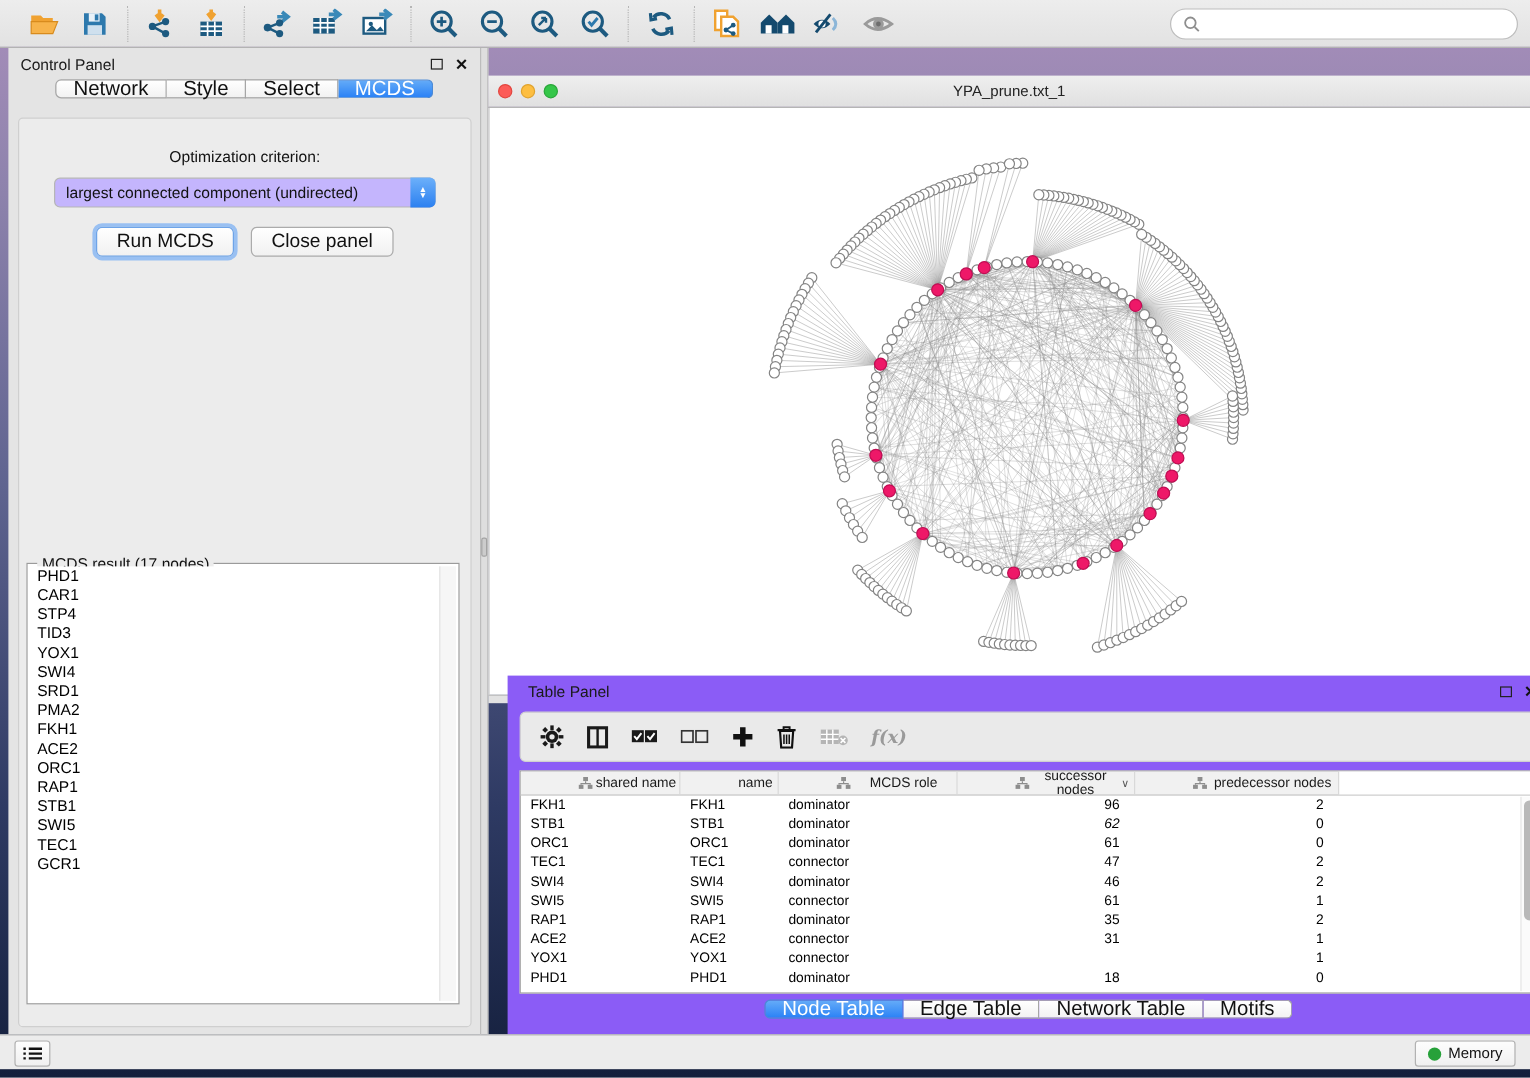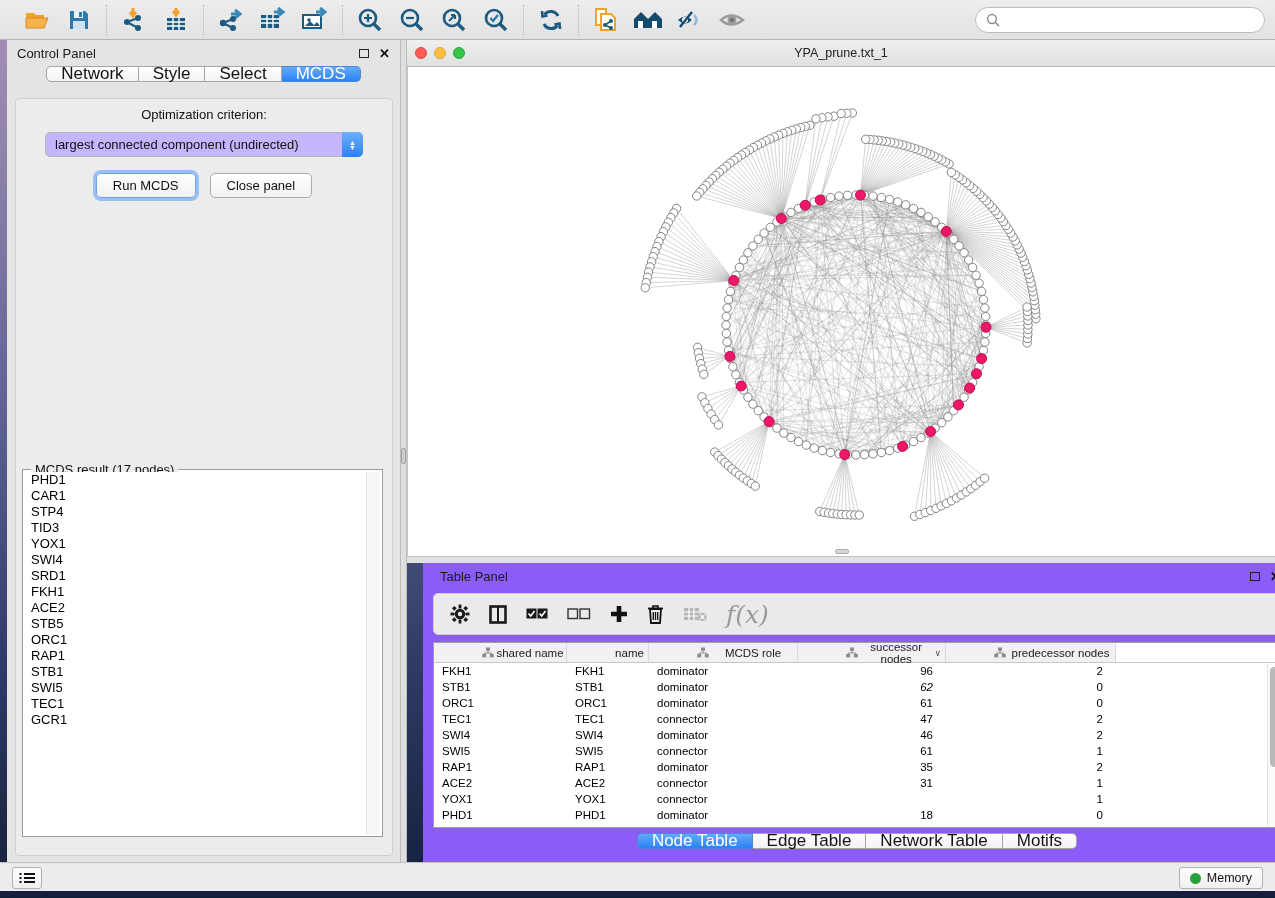--- a/index.html
+++ b/index.html
@@ -34,63 +34,63 @@
   .seg-tabs { display:flex; justify-content:center; }
   .seg { border:1px solid #a6a6a6; border-left:none; background:linear-gradient(#ffffff,#f2f2f2);
     height:16px; display:flex; align-items:center; justify-content:center; padding:0 14px;
     font-size:17px; color:#111; cursor:pointer; }
   .seg:first-child { border-left:1px solid #a6a6a6; border-radius:5px 0 0 5px; }
   .seg:last-child { border-radius:0 5px 5px 0; }
   .seg.selected { background:linear-gradient(#64abf8,#2b82f6); color:#fff; border-color:#4a89d6; }
 
   #cp-inner { position:absolute; left:8px; right:7px; top:58px; bottom:6px;
     background:#ececec; border:1px solid #cfcfcf; border-radius:4px; }
-  #opt-label { text-align:center; margin-top:8px; font-size:13px; color:#111; }
+  #opt-label { text-align:center; margin-top:24px; font-size:13px; color:#111; }
   #opt-select { margin:10px auto 0; width:318px; height:25px; background:#c4b5fd; border:1px solid #b6b6b6;
     border-radius:5px; display:flex; align-items:center; cursor:pointer; }
   #opt-select .sel-text { flex:1; padding:0 9px; font-size:13px; white-space:nowrap; }
   #opt-select .stepper { width:21px; height:25px; margin:-1px; border-radius:0 5px 5px 0;
     background:linear-gradient(#6cb0fa,#2c80f0); display:flex; flex-direction:column; align-items:center; justify-content:center; color:#fff; }
   .stepper span { font-size:7px; line-height:5px; }
   #cp-buttons { display:flex; justify-content:center; gap:14px; margin-top:16px; }
   .mac-btn { height:25px; padding:0 16px; background:linear-gradient(#ffffff,#f1f1f1); border:1px solid #ababab;
-    border-radius:5px; font-size:13px; font-family:"Liberation Sans",sans-serif; cursor:pointer; color:#111; }
+    border-radius:5px; font-size:16px; font-family:"Liberation Sans",sans-serif; cursor:pointer; color:#111; }
   .mac-btn.focused { box-shadow:0 0 0 3px rgba(86,156,248,.55); border-color:#6ea4e8; }
 
   #result-group { position:absolute; left:6px; right:9px; top:370px; bottom:18px; border:1px solid #9b9b9b; background:#fff; }
   #result-legend { position:absolute; top:-8px; left:8px; background:#ececec; padding:0 4px; font-size:13px; color:#111; }
   #result-list { position:absolute; inset:2px 17px 2px 2px; overflow:hidden; background:#fff; }
   .result-item { font-size:13px; line-height:16px; padding-left:6px; color:#000; }
   #result-scroll { position:absolute; top:2px; bottom:2px; right:2px; width:14px; background:#f6f6f6; border-left:1px solid #e3e3e3; }
 
   
   #vsplit { position:absolute; left:400px; top:40px; width:7px; height:822px; background:#dedede;
     border-left:1px solid #bcbcbc; border-right:1px solid #bcbcbc; cursor:col-resize; }
   #vsplit .grip { position:absolute; top:408px; left:0px; width:5px; height:16px; background:#cccccc; border:1px solid #a3a3a3; border-radius:2px; }
 
   
   #network-window { position:absolute; left:407px; top:40px; width:868px; height:523px; }
   #nw-titlebar { height:27px; background:linear-gradient(#efefef,#e0e0e0); border-bottom:1px solid #b5b5b5;
-    display:flex; align-items:center; padding:0 8px; position:relative; }
+    display:flex; align-items:center; padding:0 8px; position:relative;margin-top:23px; }
   .traffic { width:12px; height:12px; border-radius:50%; margin-right:7px; }
   .t-red { background:#fc5b57; border:1px solid #e2463f; }
   .t-yellow { background:#fdbe41; border:1px solid #e0a32e; }
   .t-green { background:#35c649; border:1px solid #2aa73a; }
   #nw-title { position:absolute; left:0; right:0; text-align:center; font-size:12.5px; color:#222; pointer-events:none; }
   #nw-canvas { position:relative; height:489px; background:#fff; border-left:1px solid #c9c9c9; overflow:hidden; }
   #hsplit { height:7px; background:#e2e2e2; border-top:1px solid #c2c2c2; position:relative; cursor:row-resize; }
   #hsplit .grip, #canvas-grip { position:absolute; left:50%; width:14px; height:5px; background:#d6d6d6; border:1px solid #ababab; border-radius:2px; transform:translateX(-50%); }
   #canvas-grip { bottom:2px; }
 
   
   #table-panel { position:absolute; left:423px; top:563px; width:868px; height:299px; background:#8b5cf6; }
   #tp-toolbar { position:absolute; left:10px; right:9px; top:30px; height:42px; background:#eaeaea;
     border:1px solid #d0d0d0; border-radius:5px; display:flex; align-items:center; gap:19px; padding:0 16px; }
   .tp-icon { display:flex; align-items:center; justify-content:center; cursor:pointer; }
-  .fx { font-family:"DejaVu Serif", serif; font-style:italic; font-size:25px; color:#9a9a9a; }
+  .fx { font-family:"DejaVu Serif", serif; font-style:italic; font-size:15px; color:#9a9a9a;font-weight:bold; }
 
   #tp-table { position:absolute; left:10px; right:9px; top:79px; height:186px; background:#fff; border:1px solid #9e9e9e; }
   #tp-head { display:flex; height:20px; background:#f1f1f1; border-bottom:1px solid #c7c7c7; }
   .th { display:flex; align-items:center; border-right:1px solid #d9d9d9; font-size:11.5px; color:#1a1a1a; position:relative;padding-left:44px; }
   .th .th-label { flex:1; text-align:center; }
   .th .tree-ic { margin-left:4px; }
   .th .sort { font-size:9px; color:#555; margin-right:4px; }
   .th-filler { flex:1; background:#fff; }
   #tp-body { position:relative; }
   .tr { display:flex; height:16px; }
@@ -330,23 +330,23 @@
     <div id="result-group">
       <span id="result-legend">MCDS result (17 nodes)</span>
       <div id="result-list">
           <div class="result-item">PHD1</div>
           <div class="result-item">CAR1</div>
           <div class="result-item">STP4</div>
           <div class="result-item">TID3</div>
           <div class="result-item">YOX1</div>
           <div class="result-item">SWI4</div>
           <div class="result-item">SRD1</div>
+          <div class="result-item">PMA2</div>
           <div class="result-item">FKH1</div>
           <div class="result-item">ACE2</div>
-          <div class="result-item">STB5</div>
           <div class="result-item">ORC1</div>
           <div class="result-item">RAP1</div>
           <div class="result-item">STB1</div>
           <div class="result-item">SWI5</div>
           <div class="result-item">TEC1</div>
           <div class="result-item">GCR1</div>
         </div>
       <div id="result-scroll"></div>
     </div>
   </div>

